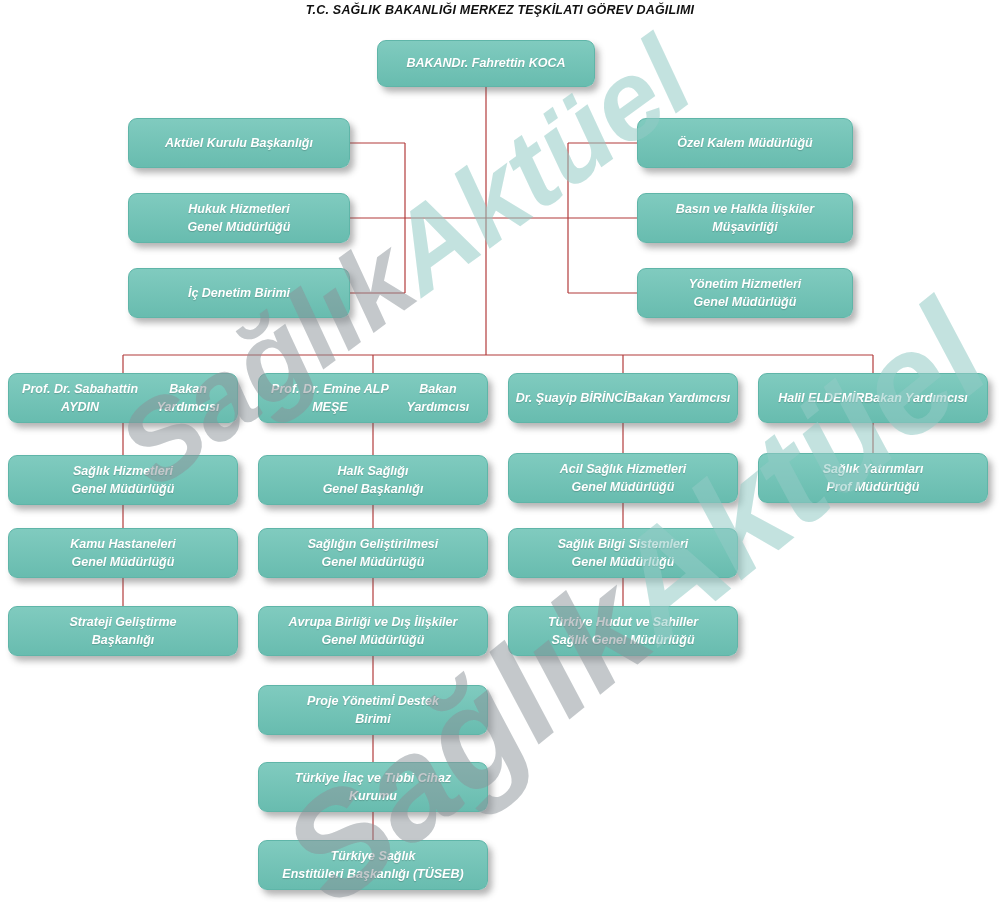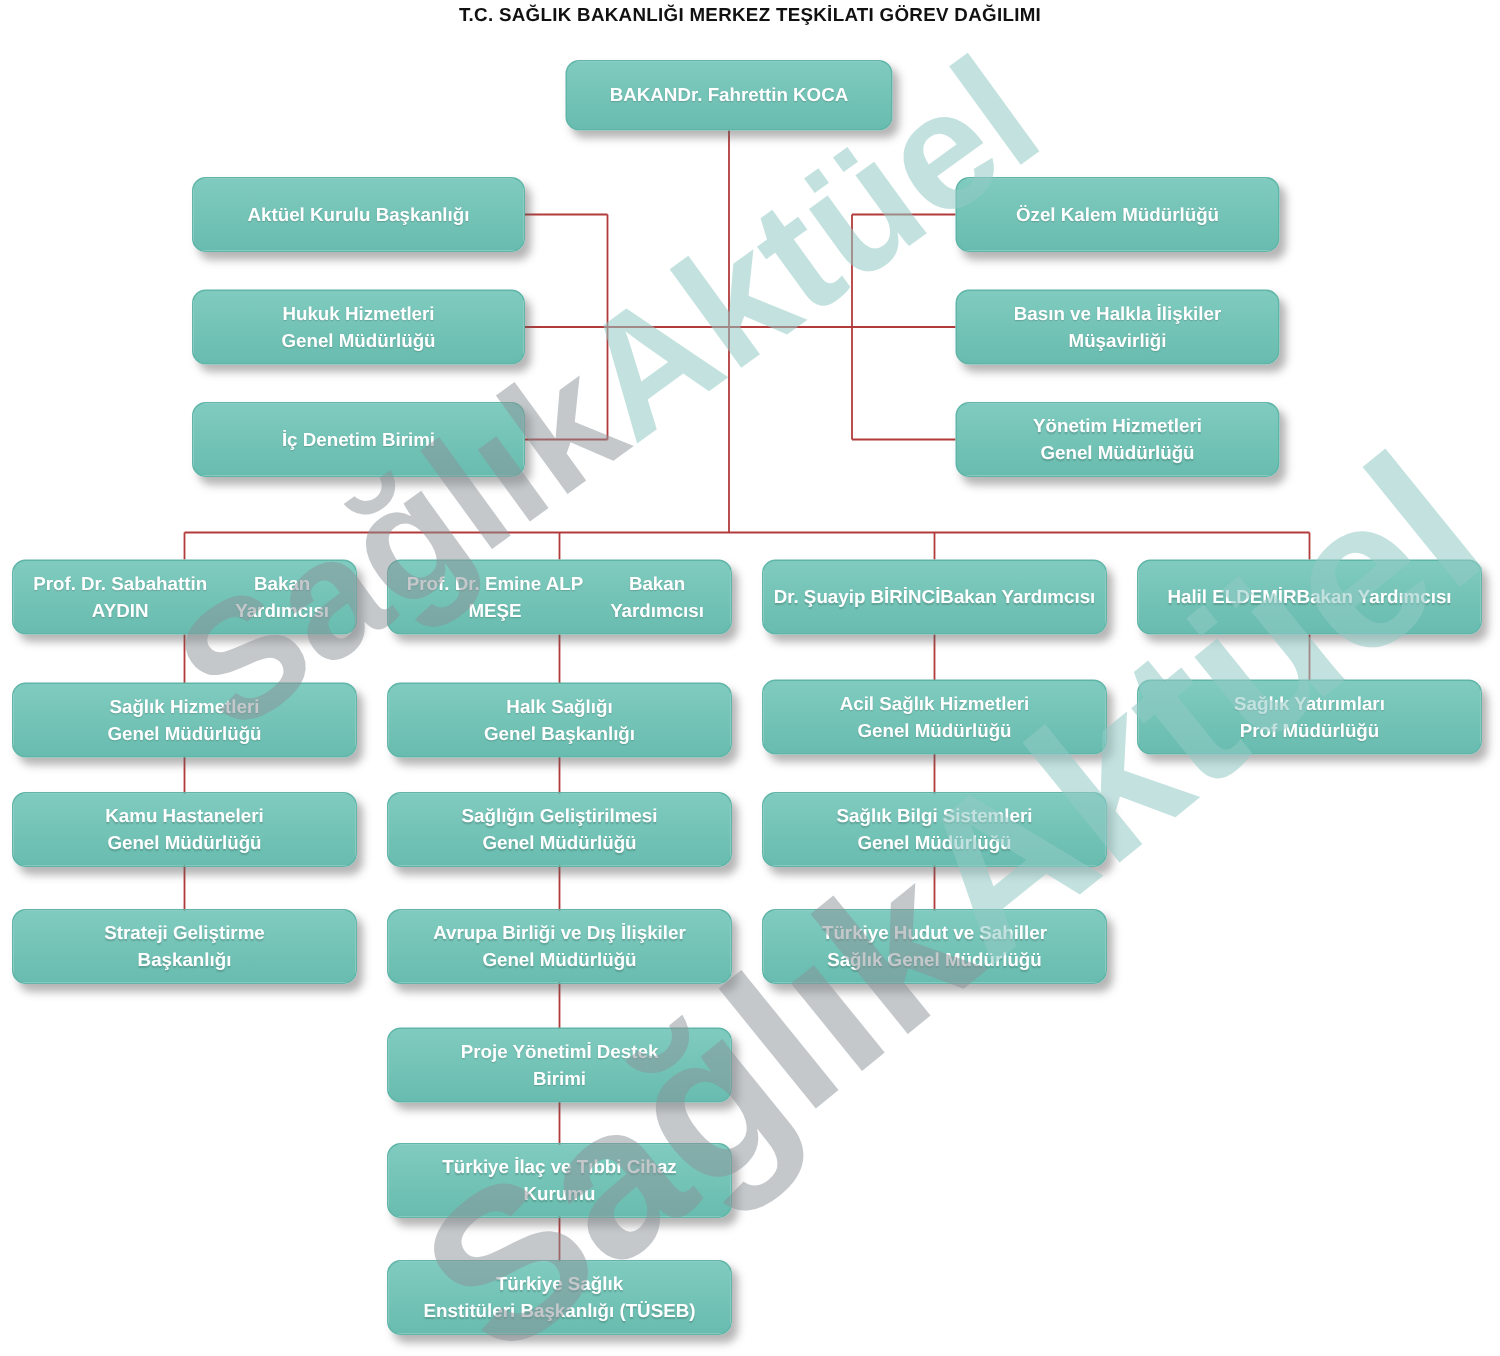--- a/index.html
+++ b/index.html
@@ -1,18 +1,18 @@
 <!DOCTYPE html>
 <html><head>
 <meta charset="utf-8">
 <style>
   html, body { margin:0; padding:0; background:#ffffff; }
   .stage {
     position:relative; width:1000px; height:904px; background:#ffffff;
-    overflow:hidden; font-family:"Liberation Sans", sans-serif;
+    overflow:hidden; font-family:"Liberation Sans", sans-serif;font-style:italic;
   }
   .page-title {
     position:absolute; top:3px; left:0; width:100%;
     text-align:center; font-size:12.5px; font-weight:bold; color:#111;
     letter-spacing:.2px; z-index:3;
   }
   svg.connectors { position:absolute; left:0; top:0; z-index:1; }
   .box {
     position:absolute; z-index:2;
     background:linear-gradient(#80cbbf, #68bcaf);

